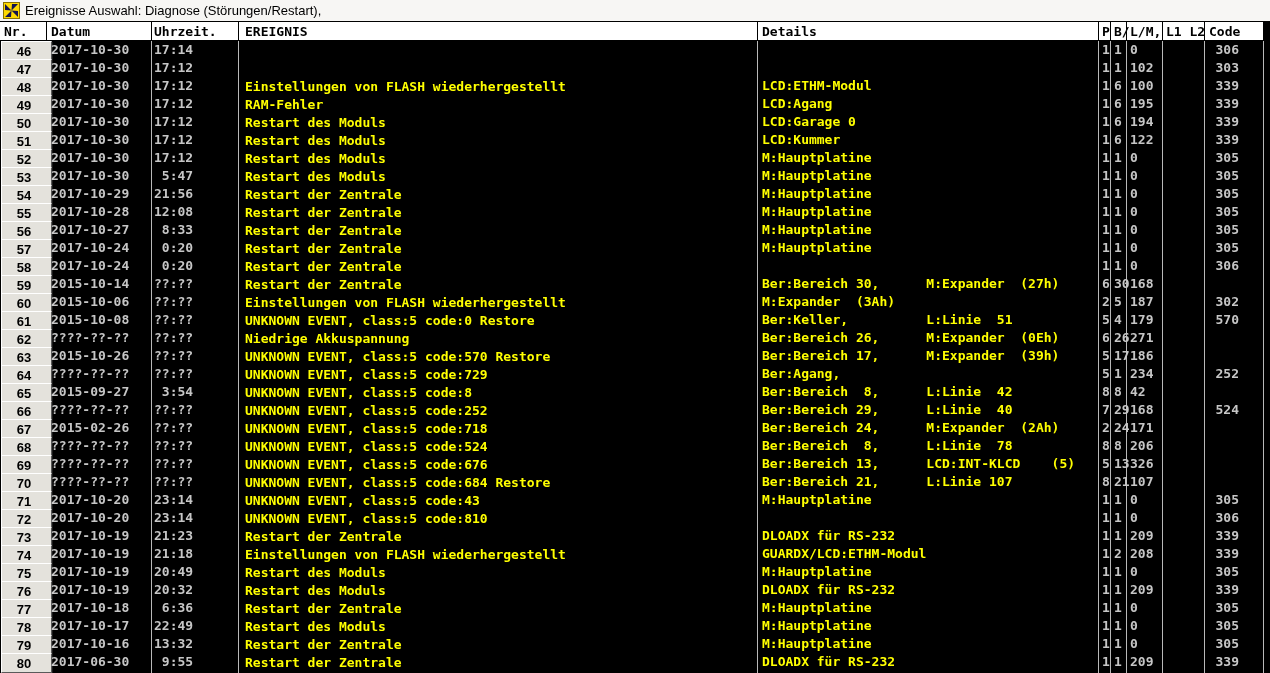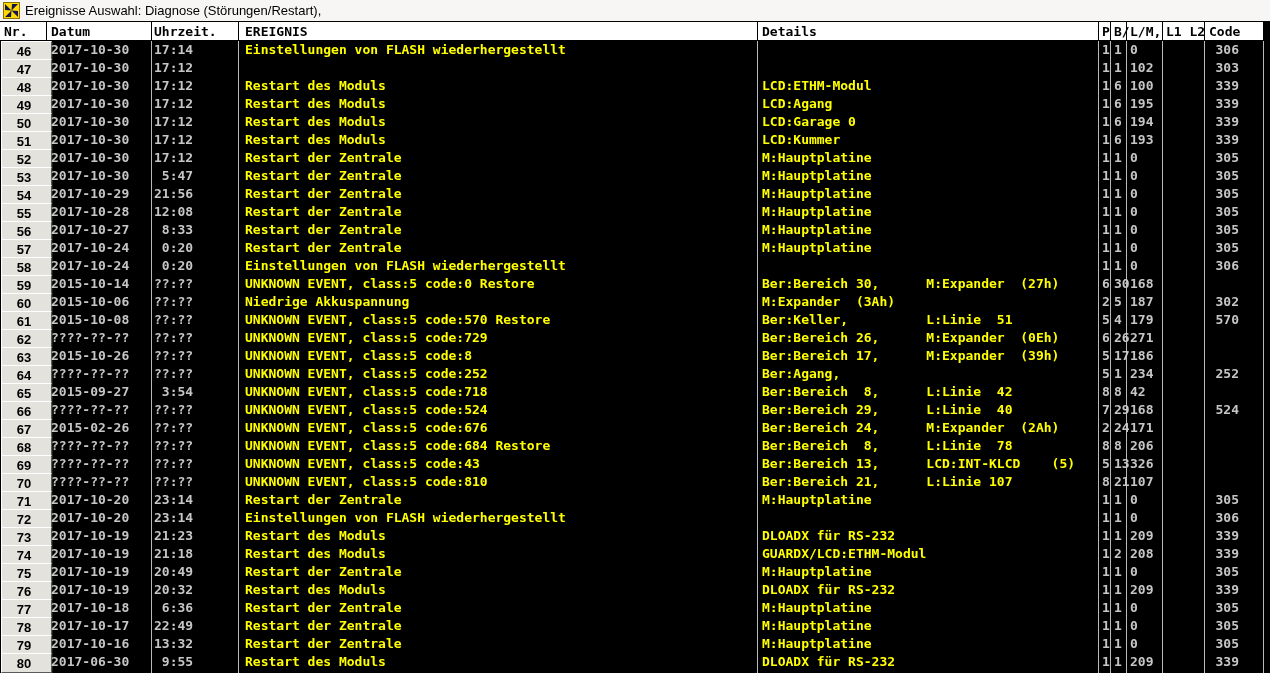--- a/index.html
+++ b/index.html
@@ -34,21 +34,21 @@
   .vline{position:absolute;top:0;width:1px;height:632px;background:#b9b9b9;z-index:1;}
   .row{position:relative;width:1263px;height:18px;}
   .cell{
     position:absolute;top:0;height:18px;line-height:18px;
     font-size:13px;font-weight:bold;white-space:pre;overflow:hidden;z-index:2;
   }
   .meta{color:#c6c6c6;}
   .evt{color:#ffff00;}
   .c-datum   {left:47px; width:104px;padding-left:4px;}
   .c-uhrzeit {left:152px;width:85px; padding-left:2px;}
-  .c-ereignis{left:239px;width:518px;padding-left:6px;}
+  .c-ereignis{left:239px;width:518px;padding-left:6px;margin-top:37px;}
   .c-details {left:758px;width:340px;padding-left:4px;}
   .c-p       {left:1099px;width:11px;padding-left:3px;}
   .c-b       {left:1111px;width:15px;padding-left:3px;}
   .c-lm      {left:1127px;width:35px;padding-left:3px;}
   .c-l1l2    {left:1163px;width:41px;}
   .c-code    {left:1205px;width:34px;text-align:right;}
   
   .h-nr      {left:4px;}
   .h-datum   {left:51px;}
   .h-uhrzeit {left:154px;}
@@ -125,20 +125,21 @@
     <span class="cell meta c-p">1</span>
     <span class="cell meta c-b">1</span>
     <span class="cell meta c-lm">0</span>
     <span class="cell meta c-l1l2"></span>
     <span class="cell meta c-code">306</span>
   </div>
       <div class="row">
     <button class="nr-btn cell">47</button>
     <span class="cell meta c-datum">2017-10-30</span>
     <span class="cell meta c-uhrzeit">17:12</span>
+    <span class="cell evt c-ereignis">RAM-Fehler</span>
     <span class="cell evt c-details"></span>
     <span class="cell meta c-p">1</span>
     <span class="cell meta c-b">1</span>
     <span class="cell meta c-lm">102</span>
     <span class="cell meta c-l1l2"></span>
     <span class="cell meta c-code">303</span>
   </div>
       <div class="row">
     <button class="nr-btn cell">48</button>
     <span class="cell meta c-datum">2017-10-30</span>
@@ -176,21 +177,21 @@
     <span class="cell meta c-code">339</span>
   </div>
       <div class="row">
     <button class="nr-btn cell">51</button>
     <span class="cell meta c-datum">2017-10-30</span>
     <span class="cell meta c-uhrzeit">17:12</span>
     <span class="cell evt c-ereignis">Restart des Moduls</span>
     <span class="cell evt c-details">LCD:Kummer</span>
     <span class="cell meta c-p">1</span>
     <span class="cell meta c-b">6</span>
-    <span class="cell meta c-lm">193</span>
+    <span class="cell meta c-lm">122</span>
     <span class="cell meta c-l1l2"></span>
     <span class="cell meta c-code">339</span>
   </div>
       <div class="row">
     <button class="nr-btn cell">52</button>
     <span class="cell meta c-datum">2017-10-30</span>
     <span class="cell meta c-uhrzeit">17:12</span>
     <span class="cell evt c-ereignis">Restart der Zentrale</span>
     <span class="cell evt c-details">M:Hauptplatine</span>
     <span class="cell meta c-p">1</span>

